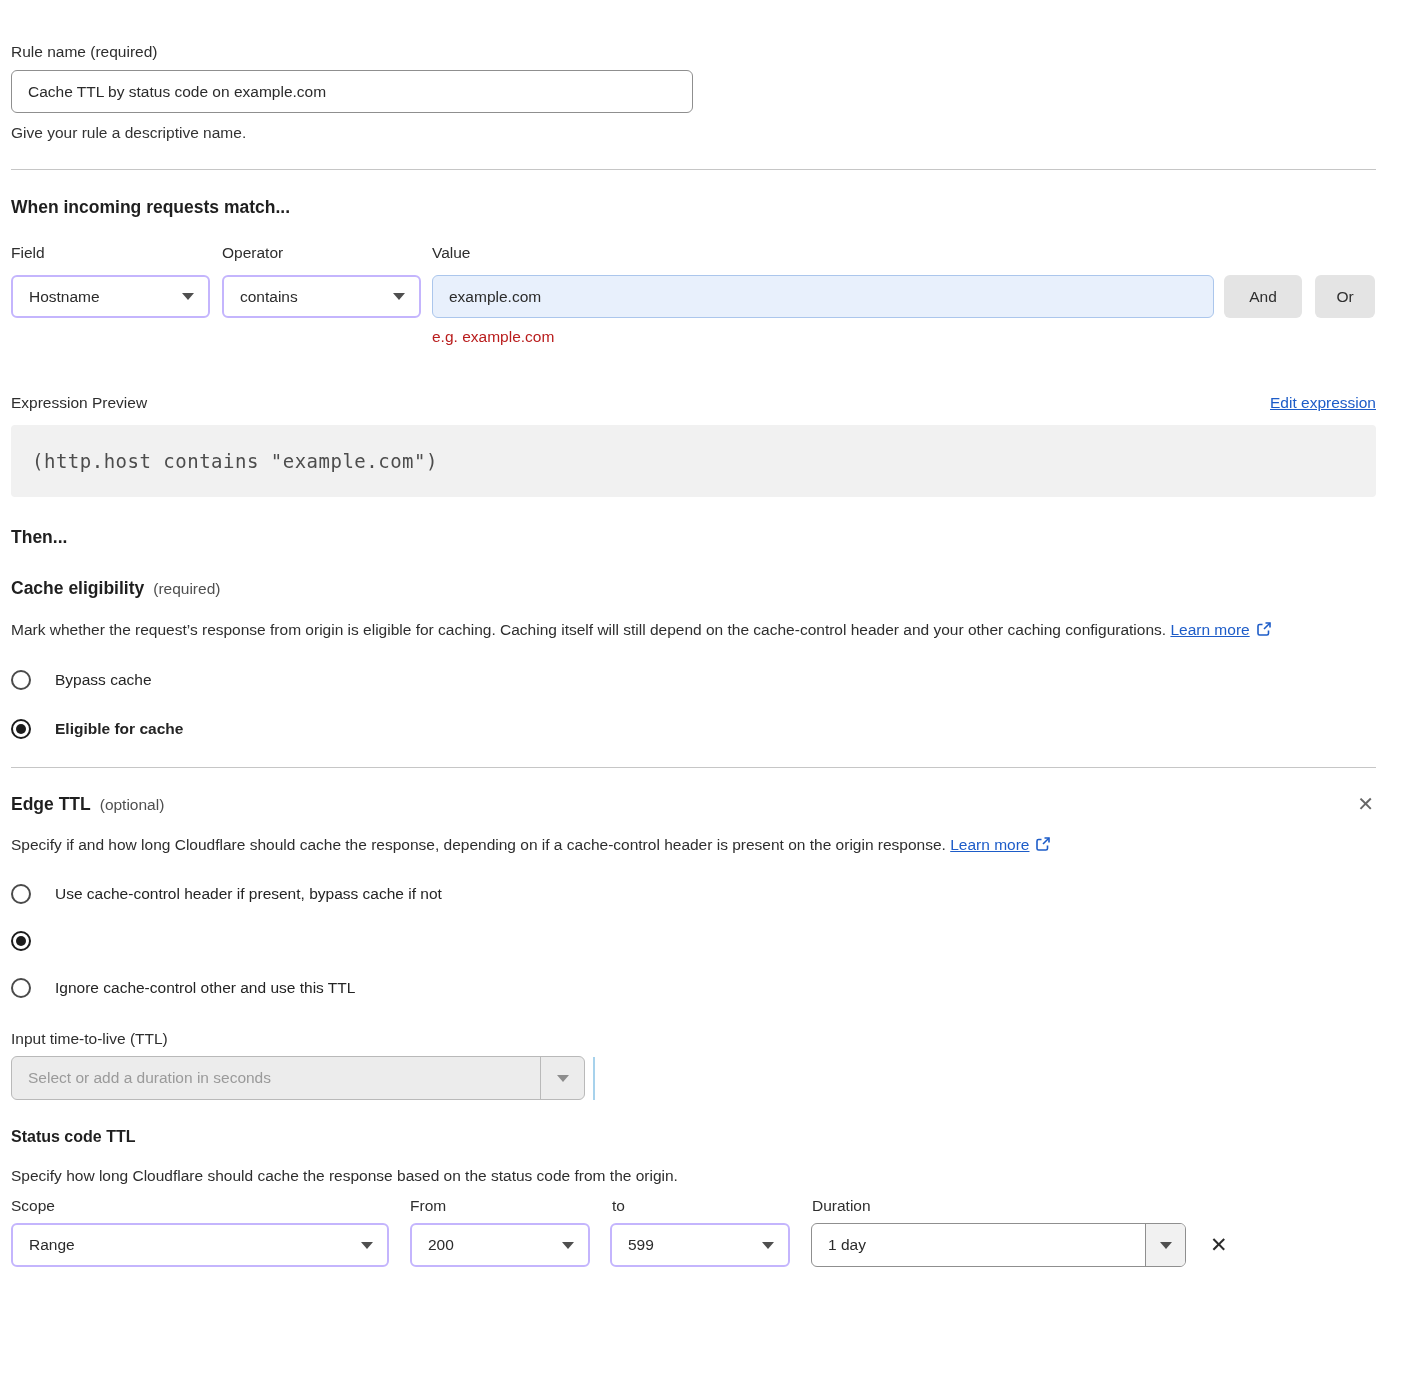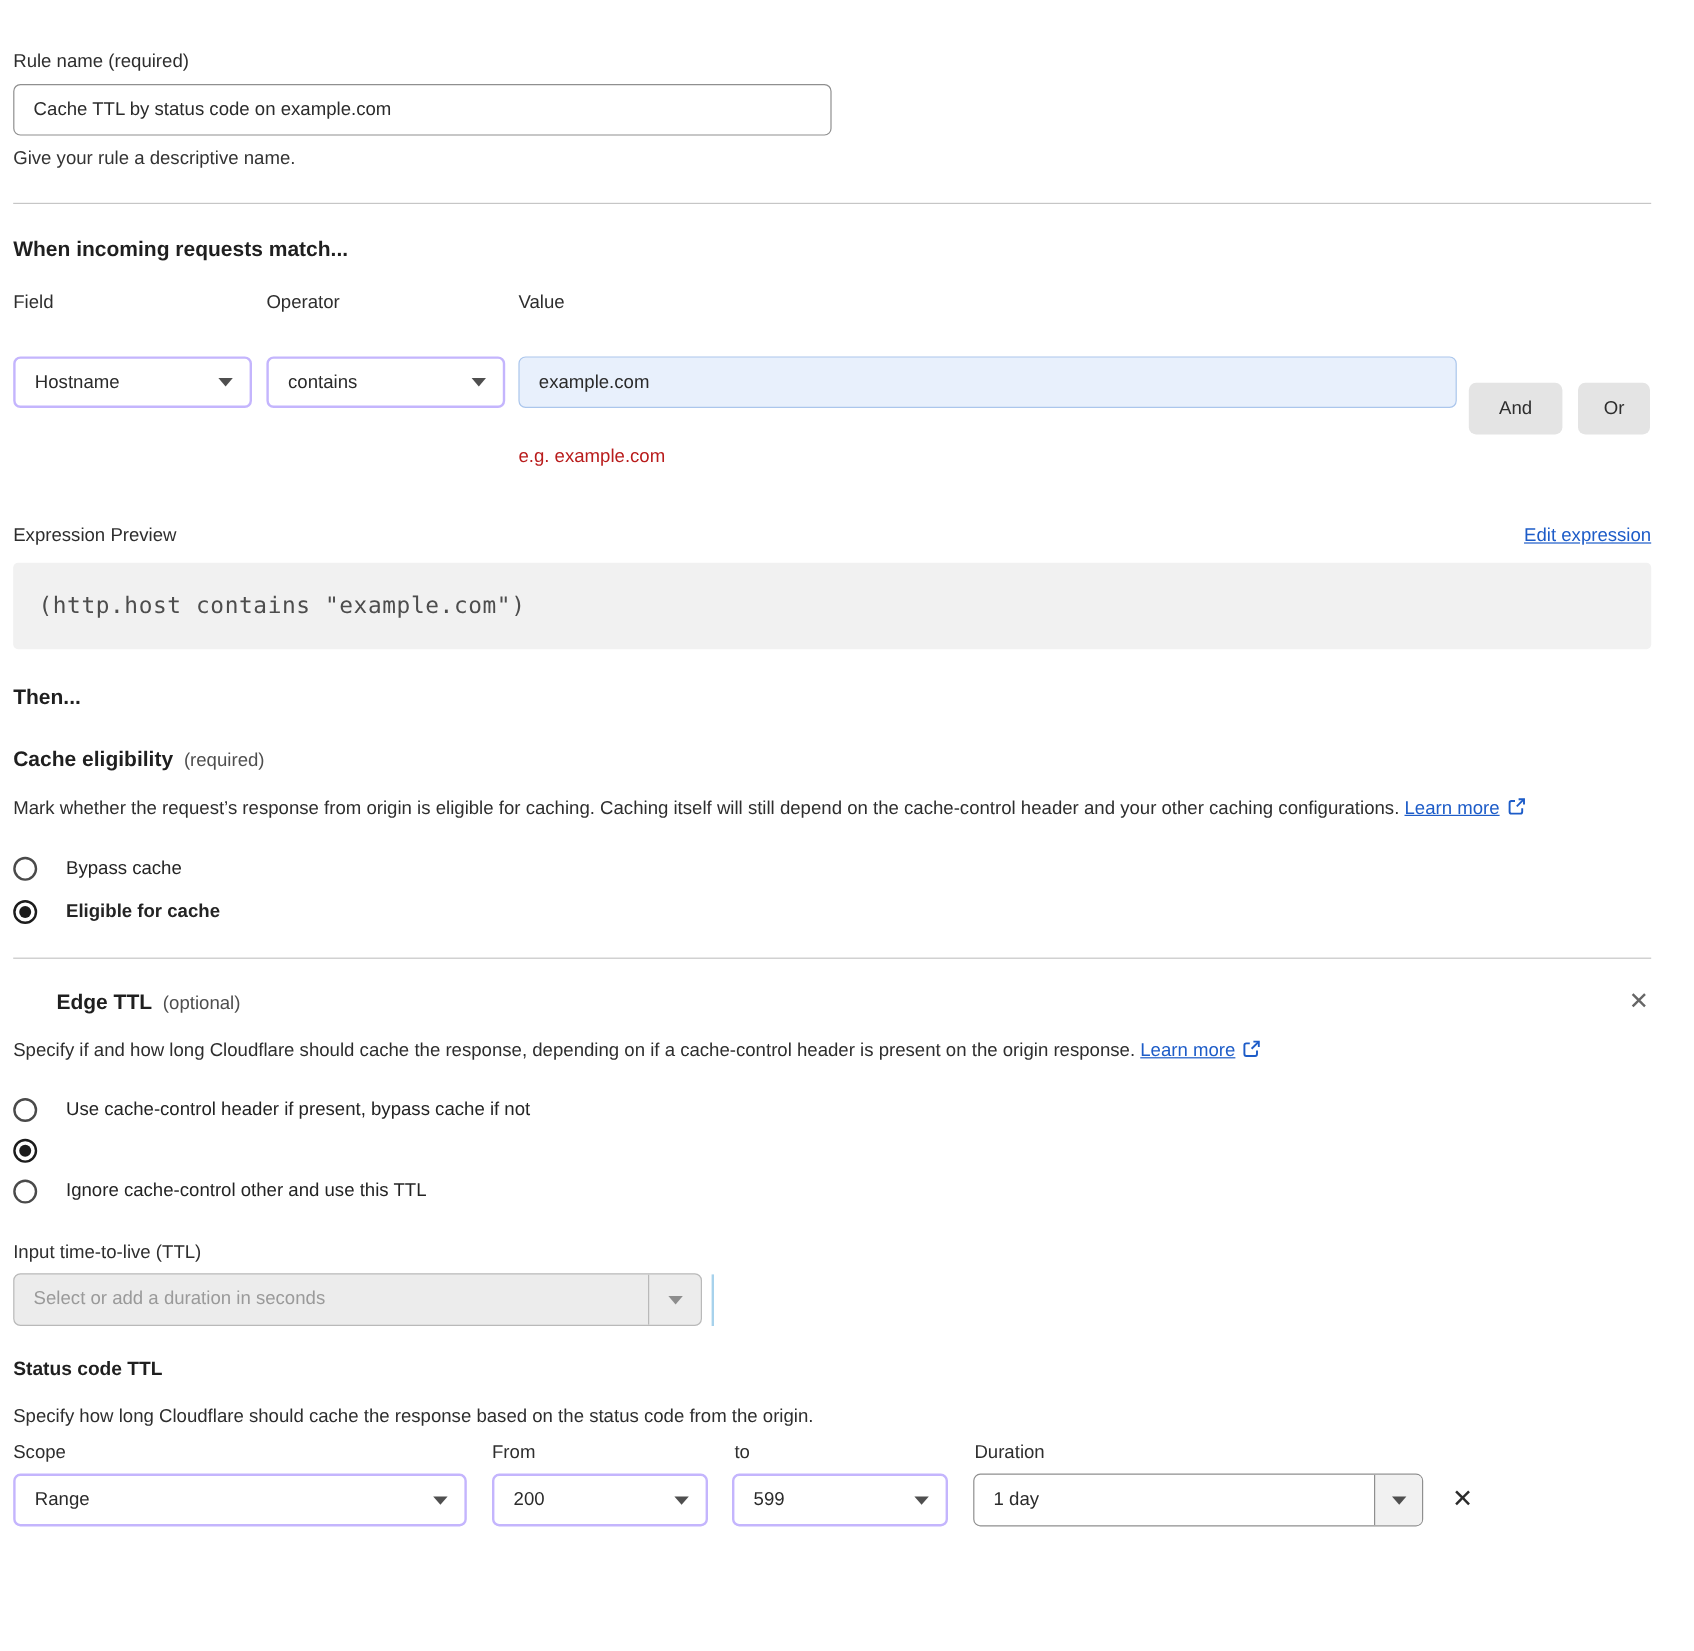--- a/index.html
+++ b/index.html
@@ -46,21 +46,21 @@
   .sel-operator { width:199px; margin-right:11px; }
 
   .value-input {
     width:782px; height:43px; margin:0 10px 0 0;
     background:#e8f0fc; border:1px solid #abc6ec; border-radius:6px;
     padding:0 16px; font-size:15.5px; color:#2b2b2b;
     font-family:"Liberation Sans", sans-serif; outline:none;
   }
   .btn {
     height:43px; border:none; border-radius:6px; background:#e4e4e4;
-    font-size:15.5px; color:#2e2e2e; font-family:"Liberation Sans", sans-serif; cursor:pointer;margin-top:44px;
+    font-size:15.5px; color:#2e2e2e; font-family:"Liberation Sans", sans-serif; cursor:pointer;
   }
   .btn-and { width:78px; margin-right:13px; }
   .btn-or  { width:60px; }
 
   .value-hint { margin:8px 0 0 421px; font-size:15.5px; line-height:21px; color:#b91c1c; }
 
   .expr-header { display:flex; justify-content:space-between; align-items:baseline; margin-top:45px; }
   .expr-label { font-size:15.5px; line-height:22px; color:#2e2e2e; }
   a.edit-link { font-size:15.5px; color:#1d5cc8; text-decoration:underline; cursor:pointer; }
 
@@ -75,34 +75,34 @@
   .sub-header { display:flex; align-items:baseline; margin-top:28px; }
   .sub-title { font-size:17.5px; line-height:23px; font-weight:bold; color:#1f1f1f; }
   .sub-suffix { margin-left:9px; font-size:15.5px; color:#4f4f4f; }
 
   .desc { margin:16px 0 0 0; font-size:15.5px; line-height:28px; color:#2e2e2e; }
   .desc.w-ce { max-width:1340px; }
   .desc.w-ettl { max-width:1105px; margin-top:15px; }
   a.learn-link { color:#1d5cc8; text-decoration:underline; cursor:pointer; }
   .ext-icon { display:inline-block; vertical-align:-2px; margin-left:6px; }
 
-  .radio-row { display:flex; align-items:center; margin-top:12px; cursor:pointer; }
+  .radio-row { display:flex; align-items:center; margin-top:25px; cursor:pointer; }
   .radio-row.first { margin-top:22px; }
   .radio-row.first-edge { margin-top:21px; }
   .radio-outer {
     width:20px; height:20px; border-radius:50%; border:2px solid #4a4a4a;
     margin-right:24px; flex:none; background:#fff;
     display:flex; align-items:center; justify-content:center;
   }
   .radio-outer.checked { border-color:#1c1c1c; }
   .radio-dot { width:10px; height:10px; border-radius:50%; background:#1c1c1c; }
   .radio-label { font-size:15.5px; line-height:24px; color:#242424; }
   .radio-label.bold { font-weight:bold; }
 
-  .edge-header { display:flex; justify-content:space-between; align-items:flex-end; margin-top:25px;margin-left:36px; }
+  .edge-header { display:flex; justify-content:space-between; align-items:flex-end; margin-top:25px; }
   .close-x { font-size:20px; line-height:23px; color:#666; cursor:pointer; padding:0 2px; }
 
   .ttl-label { margin-top:28px; font-size:15.5px; line-height:21px; color:#2e2e2e; }
   .ttl-row { display:flex; align-items:center; margin-top:7px; }
   .ttl-combo {
     width:574px; height:44px; background:#ececec; border:1px solid #b9b9b9;
     border-radius:6px; display:flex; overflow:hidden;
   }
   .ttl-text { flex:1; display:flex; align-items:center; padding-left:16px; font-size:15.5px; color:#9a9a9a; }
   .ttl-arrow { width:44px; border-left:1px solid #b9b9b9; display:flex; align-items:center; justify-content:center; cursor:pointer; }

